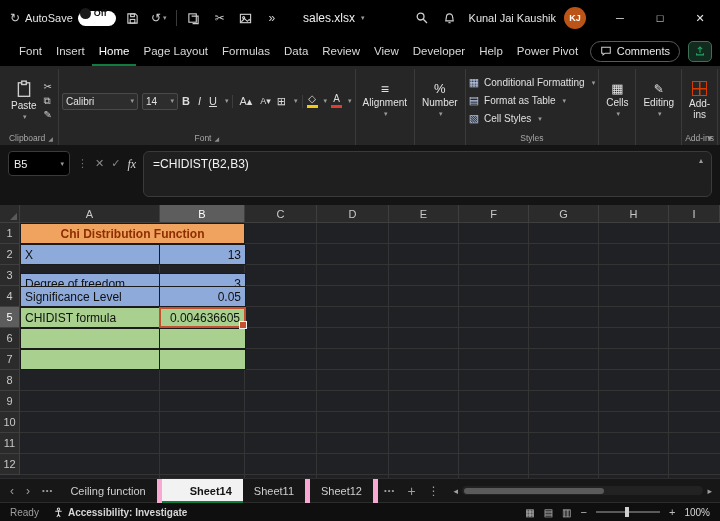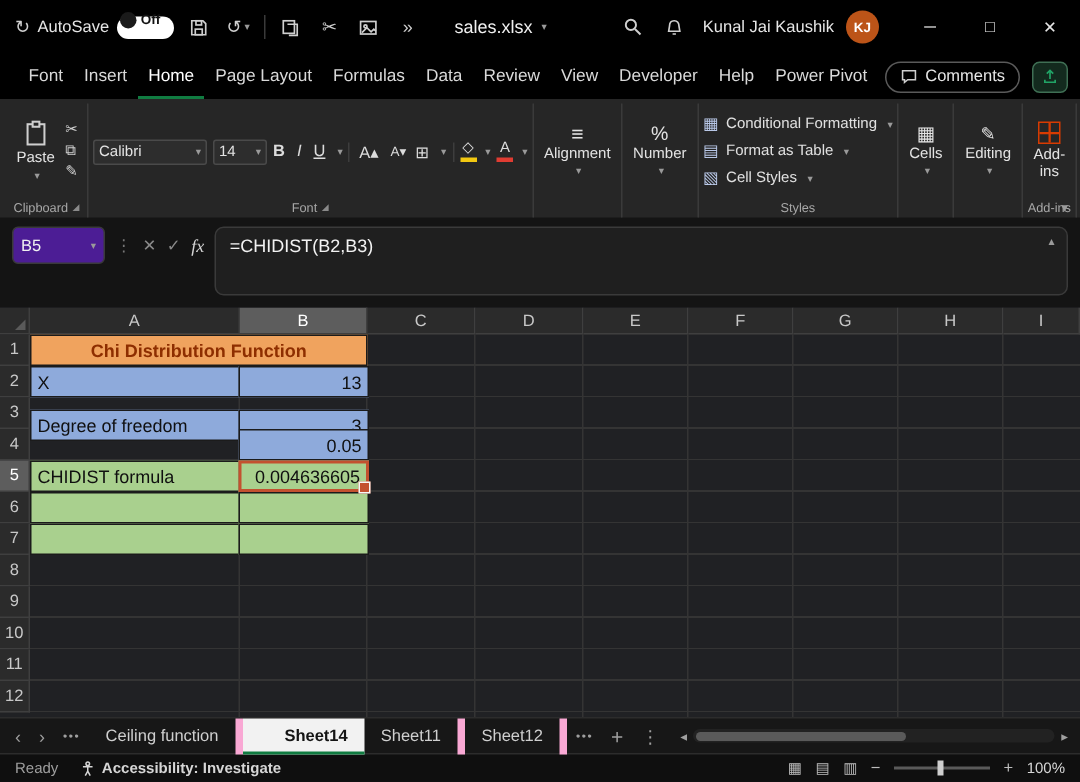--- a/index.html
+++ b/index.html
@@ -54,21 +54,21 @@
   .stylerow { display:flex; align-items:center; gap:5px; height:17px; font-size:10px; color:#e0e0e0; white-space:nowrap; }
   .stylerow .sic { font-size:11px; color:#b9c8e8; }
   .stylescol { display:flex; flex-direction:column; justify-content:center; gap:1px; }
   .addins-ico { width:15px; height:15px; border:1.5px solid #D83B01;
      background: linear-gradient(#D83B01,#D83B01) center/100% 1.5px no-repeat,
                  linear-gradient(#D83B01,#D83B01) center/1.5px 100% no-repeat; }
   .rib-collapse { position:absolute; right:8px; bottom:2px; font-size:9px; color:#9a9a9a; }
 
   
   .fxbar { height:60px; background:#141414; display:flex; align-items:flex-start; gap:7px; padding:6px 8px 0 8px; }
-  .namebox { width:62px; height:25px; background:#4c1d95; border:1px solid #3a3a3a; border-radius:4px; display:flex; align-items:center; font-size:11px; color:#f0f0f0; padding:0 5px; gap:5px; }
+  .namebox { width:62px; height:25px; background:#000000; border:1px solid #3a3a3a; border-radius:4px; display:flex; align-items:center; font-size:11px; color:#f0f0f0; padding:0 5px; gap:5px; }
   .nb-sep { flex:1; }
   .fx-dots { color:#777; font-size:11px; padding-top:6px; }
   .fxi { color:#8a8a8a; font-size:11px; padding-top:6px; }
   .fxi.fx { font-style:italic; color:#d5d5d5; font-family:"Liberation Serif", serif; font-size:12px; }
   .fbox-formula { position:relative; flex:1; height:46px; background:#1f1f1f; border:1px solid #3a3a3a; border-radius:6px; font-size:12px; color:#f2f2f2; padding:5px 20px 0 9px; }
   .fb-chev { position:absolute; right:8px; top:4px; font-size:8px; color:#9a9a9a; }
 
   
   .grid { position:relative; height:273px; background:#202124; overflow:hidden; }
   .corner { position:absolute; left:0; top:0; width:20px; height:18px; background:#2b2b2b; border-right:1px solid #3f3f3f; border-bottom:1px solid #3f3f3f; }
@@ -426,20 +426,21 @@
       <span class="vline" style="left:648px"></span>
 
       <div class="cell title">Chi Distribution Function</div>
 
       <div class="cell cA r2 blue">X</div>
       <div class="cell cB r2 blue">13</div>
 
       <div class="cell cA r3 blue">Degree of freedom</div>
       <div class="cell cB r3 blue">3</div>
 
+      <div class="cell cA r4 blue">Significance Level</div>
       <div class="cell cB r4 blue">0.05</div>
 
       <div class="cell cA r5 green">CHIDIST formula</div>
       <div class="cell cB r5 green selcell">0.004636605</div>
 
       <div class="cell cA r6 green"></div>
       <div class="cell cB r6 green"></div>
       <div class="cell cA r7 green"></div>
       <div class="cell cB r7 green"></div>
     </div>

